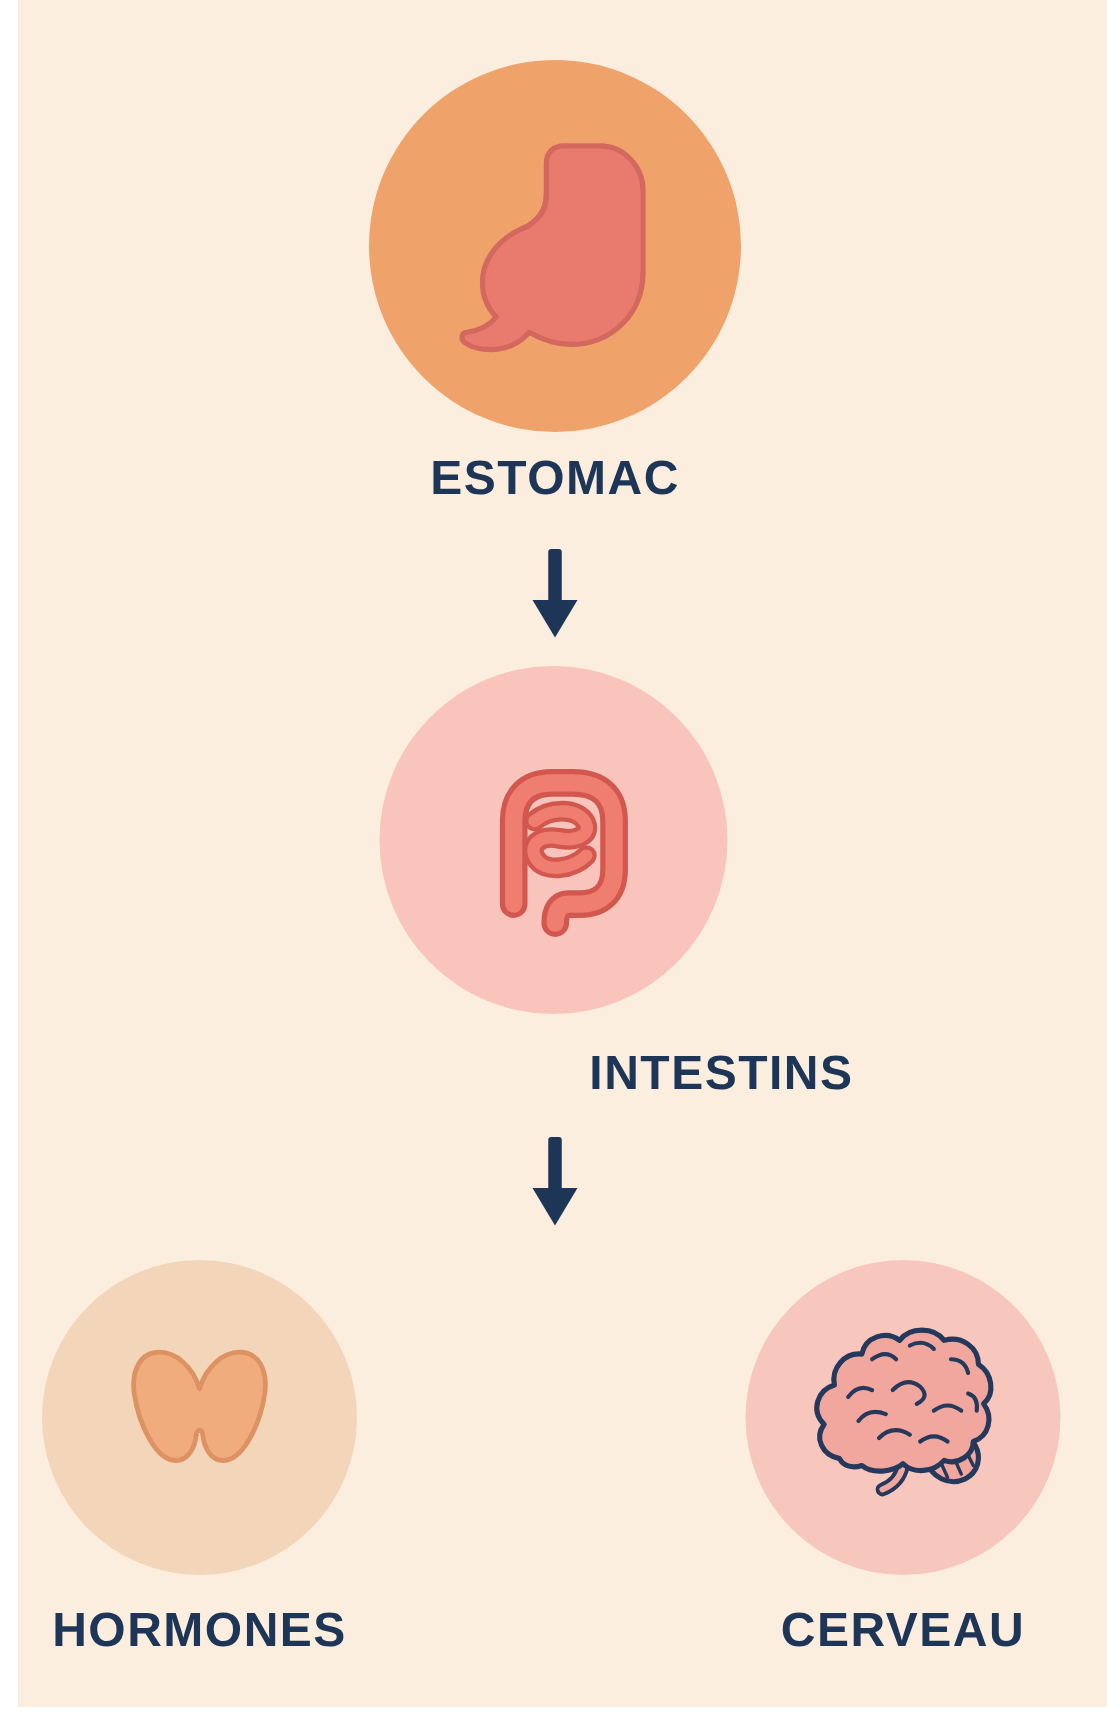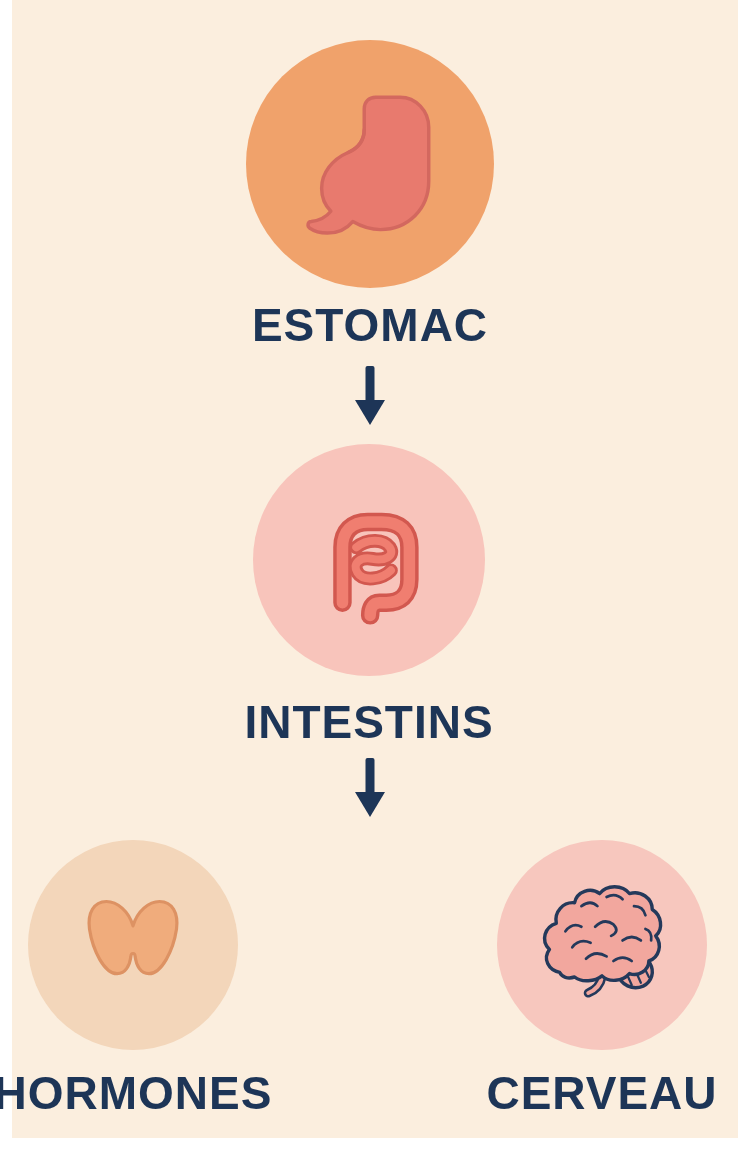--- a/index.html
+++ b/index.html
@@ -26,21 +26,21 @@
   .circle-estomac   { left: 246px; top: 40px;  width: 248px; height: 248px; }
   .circle-intestins { left: 253px; top: 444px; width: 232px; height: 232px; }
   .circle-hormones  { left: 28px;  top: 840px; width: 210px; height: 210px; }
   .circle-cerveau   { left: 497px; top: 840px; width: 210px; height: 210px; }
 
   .node-label {
     position: absolute;
     width: 400px;
     text-align: center;
     font-weight: bold;
-    font-size: 46px;
+    font-size: 32px;
     letter-spacing: 1px;
     line-height: 1.0;
     color: #1D3557;
   }
   .label-estomac   { left: 170px; top: 302px; }
   .label-intestins { left: 169px; top: 699px; }
   .label-hormones  { left: -67px; top: 1070px; }
   .label-cerveau   { left: 402px; top: 1070px; }
 
   .flow-arrow {
@@ -85,21 +85,21 @@
       <svg class="icon-svg" width="150" height="150" viewBox="0 0 130 130">
 
         <path d="M42 102 L42 54 C42 40 50 32 64 32 L76 32 C92 32 100 40 100 54 L100 82 C100 96 92 102 80 102 L74 102 C68 102 66 107 66 113" fill="none" stroke="#D2584F" stroke-width="16" stroke-linecap="round" stroke-linejoin="round"></path>
         <path d="M54 54 C64 46 78 47 83 54 C88 62 78 66 68 64 C57 62 50 68 55 76 C60 84 76 82 84 74" fill="none" stroke="#D2584F" stroke-width="12" stroke-linecap="round" stroke-linejoin="round"></path>
 
         <path d="M42 102 L42 54 C42 40 50 32 64 32 L76 32 C92 32 100 40 100 54 L100 82 C100 96 92 102 80 102 L74 102 C68 102 66 107 66 113" fill="none" stroke="#F07E70" stroke-width="10" stroke-linecap="round" stroke-linejoin="round"></path>
         <path d="M54 54 C64 46 78 47 83 54 C88 62 78 66 68 64 C57 62 50 68 55 76 C60 84 76 82 84 74" fill="none" stroke="#F07E70" stroke-width="7" stroke-linecap="round" stroke-linejoin="round"></path>
       </svg>
     </span>
   </div>
-  <div class="node-label label-intestins" style="color: rgb(29, 53, 87);">INTESTINS</div>
+  <div class="node-label label-intestins" style="color: rgb(29, 53, 87); text-align: right;">INTESTINS</div>
 
   <div class="flow-arrow arrow-2" style="color: rgb(29, 53, 87);">
     <svg viewBox="0 0 34 62">
       <rect x="12.5" y="1" width="9" height="37" rx="2" fill="currentColor"></rect>
       <polygon points="2,35 32,35 17,60" fill="currentColor"></polygon>
     </svg>
   </div>
 
   <div class="node-circle circle-hormones" style="background-color: rgb(243, 214, 186);">
     <span>

